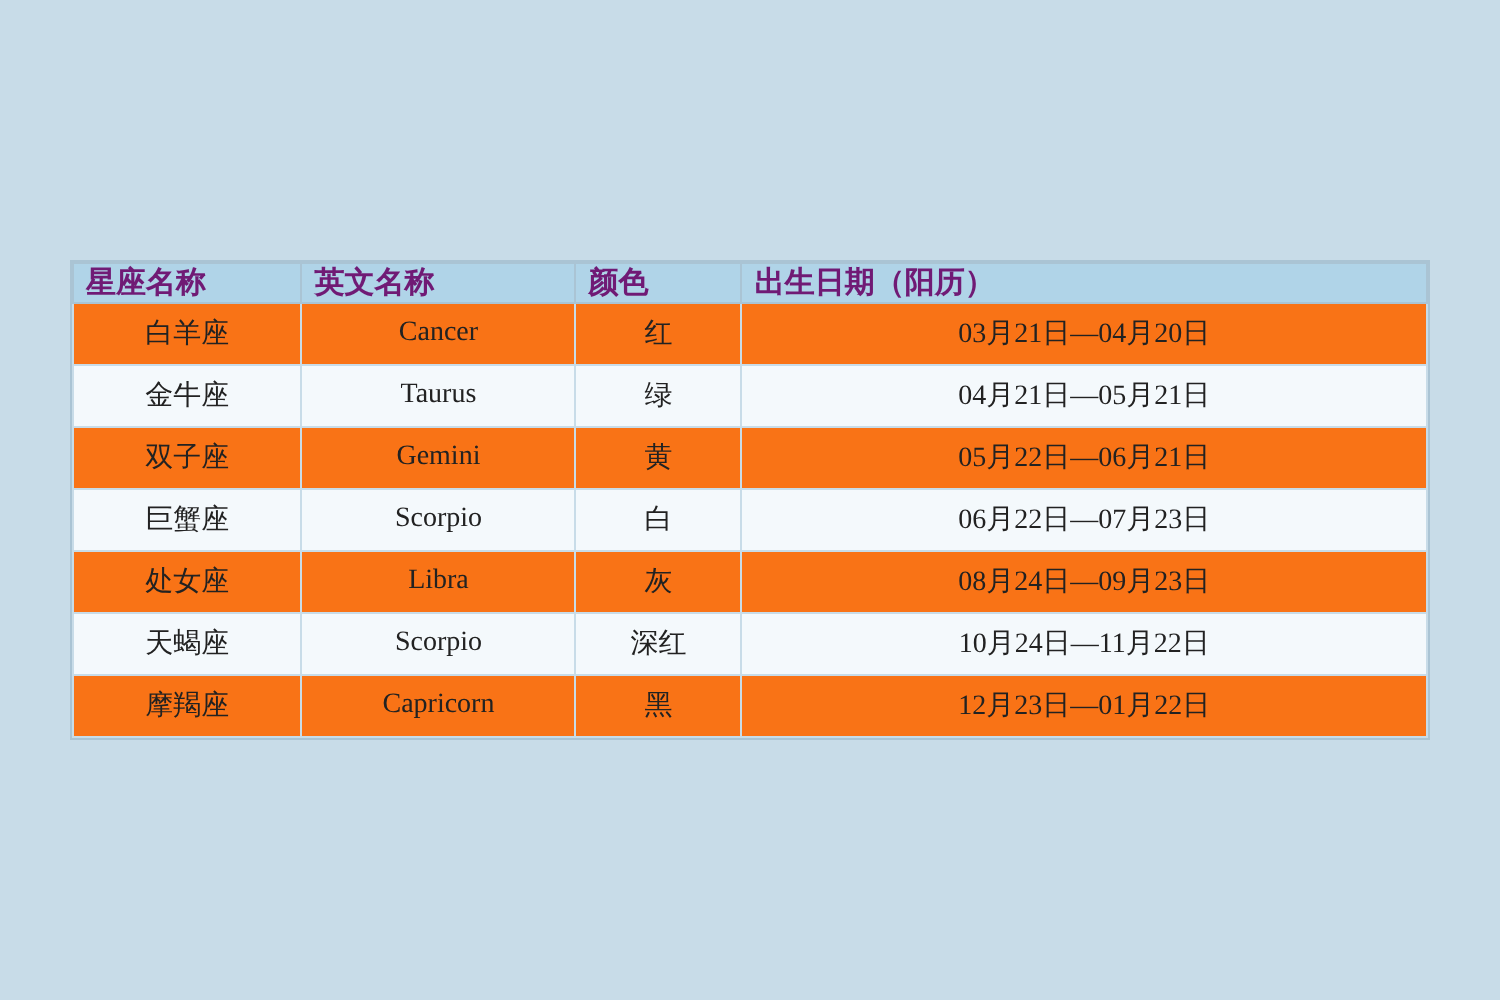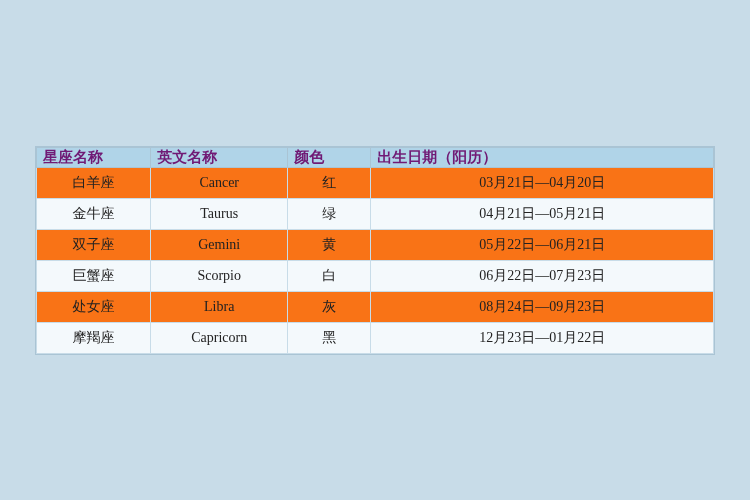--- a/index.html
+++ b/index.html
@@ -84,20 +84,26 @@
           <td>白</td>
           <td>06月22日—07月23日</td>
         </tr>
         <tr>
           <td>处女座</td>
           <td>Libra</td>
           <td>灰</td>
           <td>08月24日—09月23日</td>
         </tr>
         <tr>
+          <td>天蝎座</td>
+          <td>Scorpio</td>
+          <td>深红</td>
+          <td>10月24日—11月22日</td>
+        </tr>
+        <tr>
           <td>摩羯座</td>
           <td>Capricorn</td>
           <td>黑</td>
           <td>12月23日—01月22日</td>
         </tr>
       </tbody>
   </table>
 </div>
 
 </body></html>

